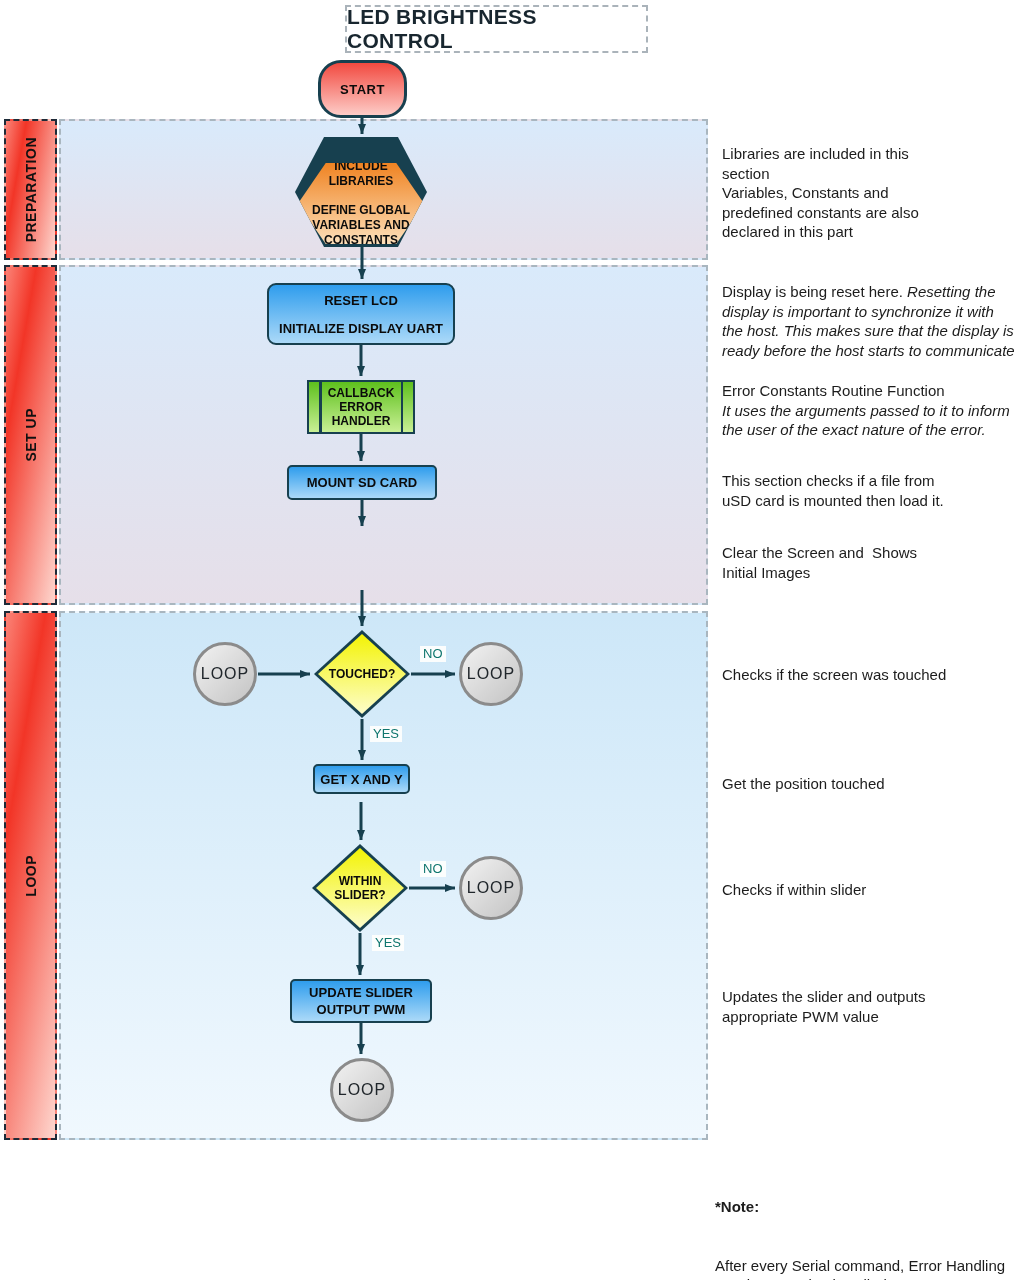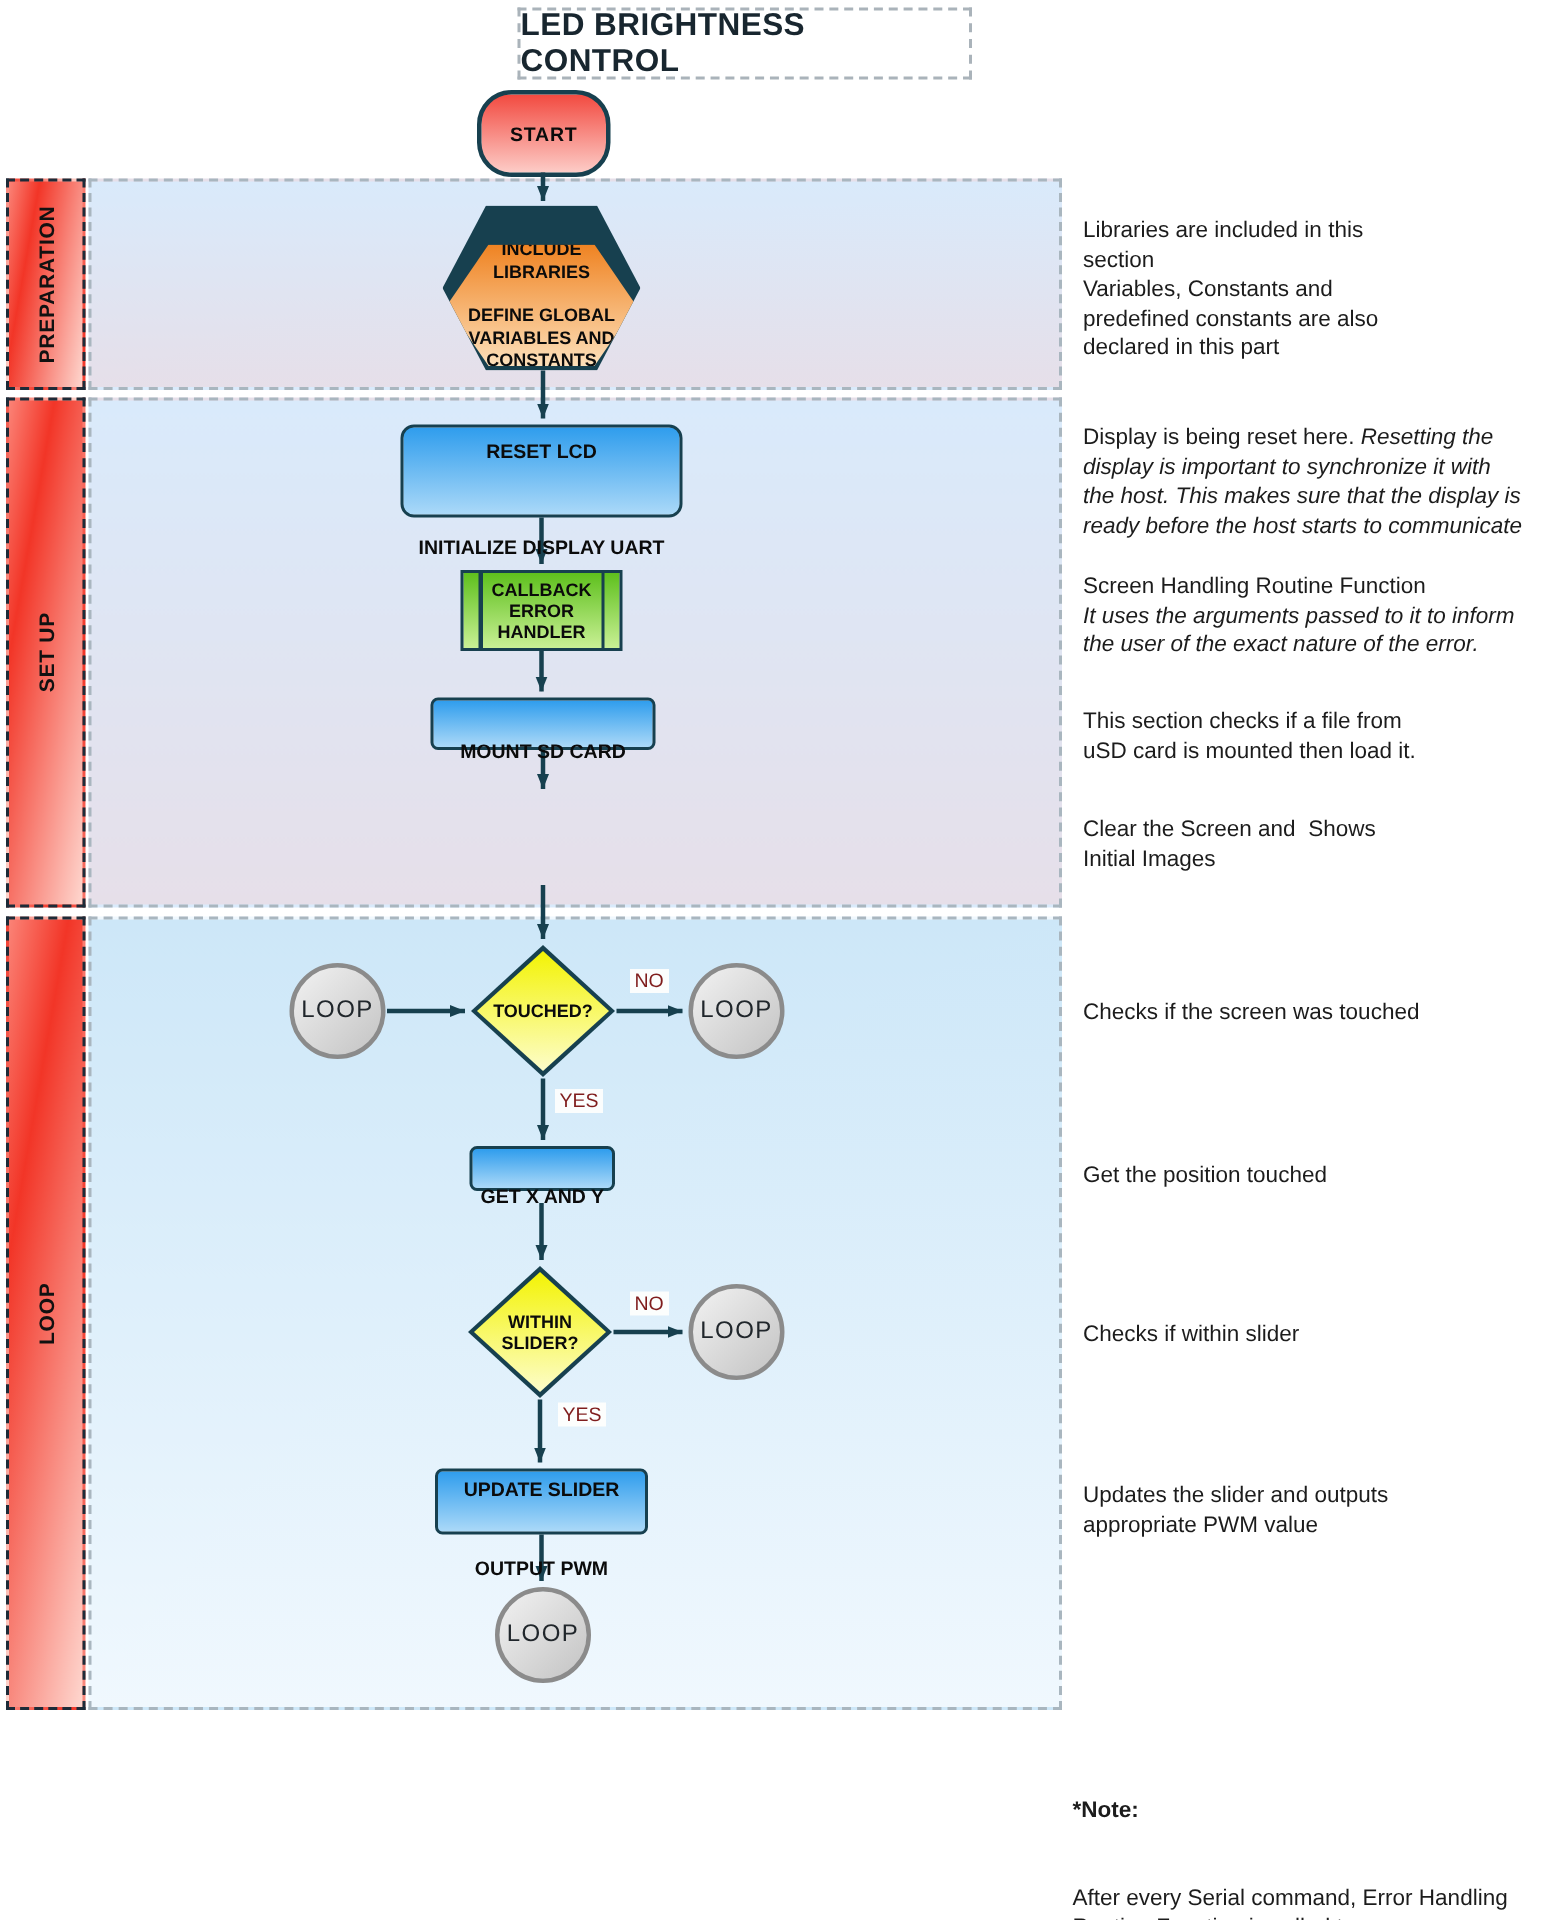--- a/index.html
+++ b/index.html
@@ -57,21 +57,21 @@
     background:linear-gradient(180deg,#ef8322 0%, #fde0ba 100%);
     clip-path:polygon(22% 0%,78% 0%,100% 50%,78% 100%,22% 100%,0% 50%);
     display:flex; flex-direction:column; align-items:center; justify-content:center; gap:14px;margin-top:23px;
   }
   .hex-inner .ln{ font-size:12px; line-height:15px; }
 
   .proc{
     border:2.5px solid #17404f;
     background:linear-gradient(180deg,#2f9ded 0%, #abd9f8 100%);
   }
-  .proc .ln{ font-size:13px; line-height:15px;margin-top:36px; }
+  .proc .ln{ font-size:13px; line-height:15px; }
   .proc-reset{ left:267px; top:283px; width:188px; height:62px; border-radius:9px; gap:13px; }
   .proc-mount{ left:287px; top:465px; width:150px; height:35px; border-radius:5px; }
   .proc-clear{ left:275px; top:530px; width:172px; height:60px; border-radius:9px; gap:14px; }
   .proc-getxy{ left:313px; top:764px; width:97px; height:30px; border-radius:5px; }
   .proc-update{ left:290px; top:979px; width:142px; height:44px; border-radius:5px; gap:2px; }
 
   .predef{
     left:307px; top:380px; width:108px; height:54px;
     border:2.5px solid #17404f;
     background:linear-gradient(180deg,#5ec01d 0%, #c9f095 100%);
@@ -99,21 +99,21 @@
     border:3px solid #8b8b8b;
     background:linear-gradient(135deg,#f2f2f2 0%, #c3c3c3 100%);
   }
   .loopc .ln{ font-weight:normal; font-size:16px; color:#20262b; letter-spacing:1px; }
   .loop-l1{ left:193px; top:642px; }
   .loop-r1{ left:459px; top:642px; }
   .loop-r2{ left:459px; top:856px; }
   .loop-b { left:330px; top:1058px; }
 
   .edge-lbl{
-    position:absolute; z-index:7; font-size:13px; color:#7f1d1d;
+    position:absolute; z-index:7; font-size:13px; color:#0f766e;
     background:rgba(255,255,253,0.9); padding:0 3px; line-height:16px;
   }
 
   
   .ann{
     position:absolute; left:722px; width:300px; z-index:4;
     font-size:15px; line-height:19.5px; color:#1c1c1c; white-space:pre-wrap;
   }
   .ann .it{ font-style:italic; }
   .note-block{ position:absolute; left:715px; top:1158px; width:305px; z-index:4;
@@ -245,21 +245,21 @@
 section
 Variables, Constants and
 predefined constants are also
 declared in this part</div>
 
   <div class="ann" style="top:282px;"><span>Display is being reset here. </span><span class="it">Resetting the
 display is important to synchronize it with
 the host. This makes sure that the display is
 ready before the host starts to communicate</span></div>
 
-  <div class="ann" style="top:381px;"><span>Screen Handling Routine Function
+  <div class="ann" style="top:381px;"><span>Error Constants Routine Function
 </span><span class="it">It uses the arguments passed to it to inform
 the user of the exact nature of the error.</span></div>
 
   <div class="ann" style="top:471px;">This section checks if a file from
 uSD card is mounted then load it.</div>
   <div class="ann" style="top:543px;">Clear the Screen and  Shows
 Initial Images</div>
   <div class="ann" style="top:665px;">Checks if the screen was touched</div>
   <div class="ann" style="top:774px;">Get the position touched</div>
   <div class="ann" style="top:987px;">Updates the slider and outputs

